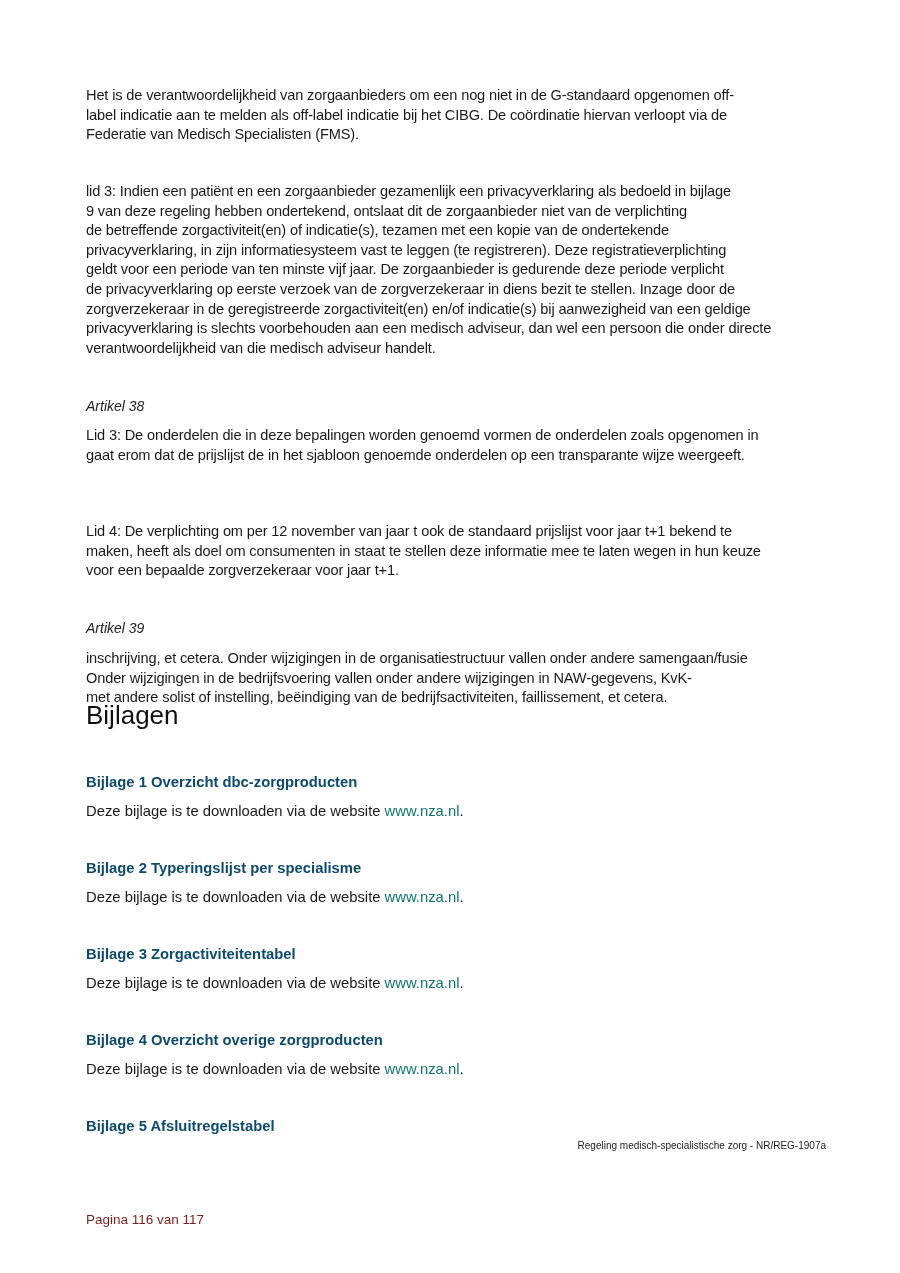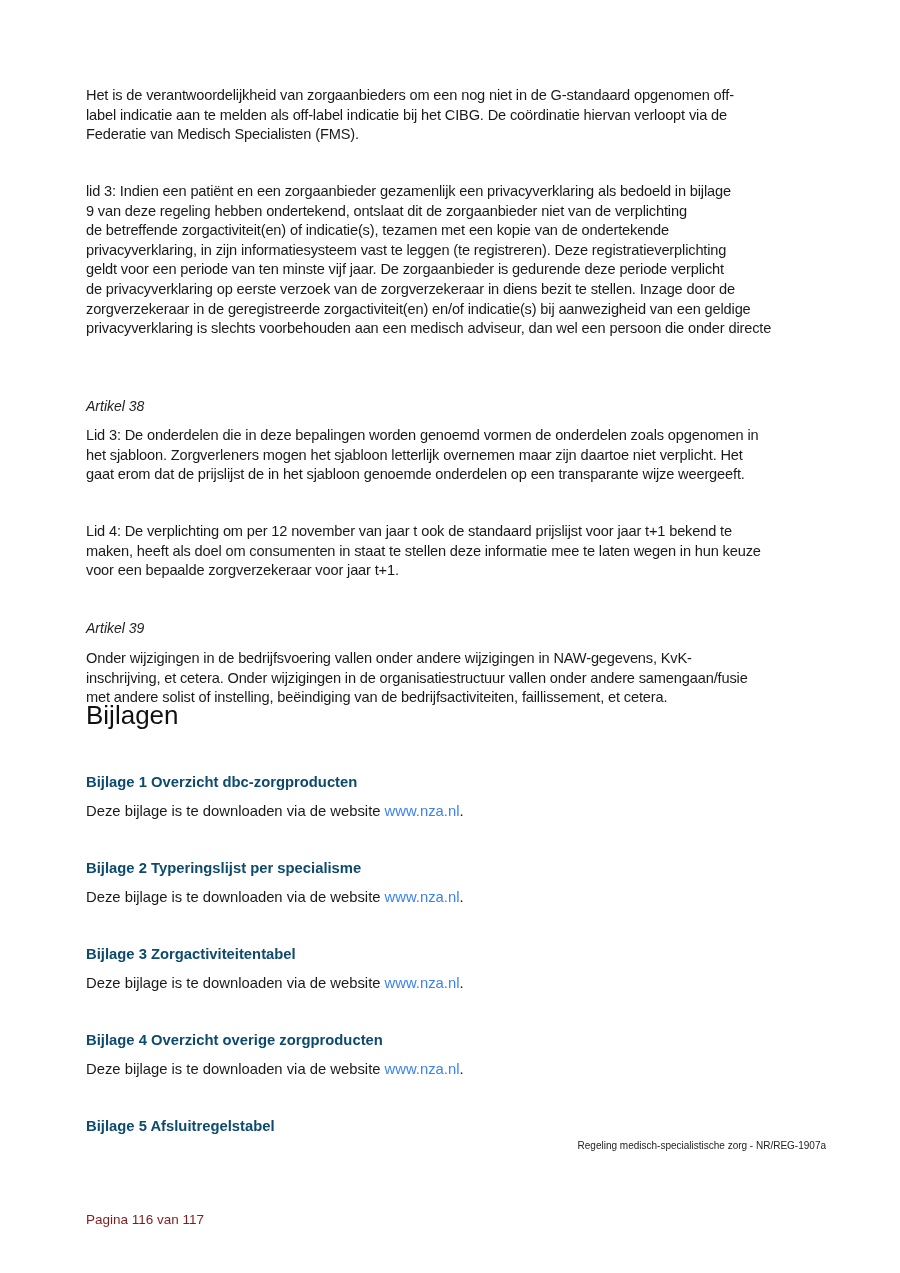--- a/index.html
+++ b/index.html
@@ -5,21 +5,21 @@
     html, body { margin: 0; padding: 0; background: #ffffff; }
     body { width: 900px; height: 1273px; position: relative; overflow: hidden;
            font-family: "Liberation Sans", "DejaVu Sans", sans-serif; color: #1a1a1a; }
     .page { position: absolute; left: 86px; top: 0; width: 740px; }
     .p { position: absolute; left: 0; width: 740px; font-size: 14.6px; line-height: 19.6px; letter-spacing: -0.15px; margin: 0; }
     .p .line { display: block; white-space: nowrap; }
     .art { position: absolute; left: 0; font-style: italic; font-size: 14px; color: #222; margin: 0; }
     .h1 { position: absolute; left: 0; font-size: 26px; font-weight: normal; margin: 0; color: #111; }
     .h3 { position: absolute; left: 0; font-size: 14.8px; font-weight: bold; margin: 0; color: #0c4a6e; }
     .dl { position: absolute; left: 0; font-size: 14.8px; margin: 0; white-space: nowrap; }
-    .dl a { color: #3b82f6; text-decoration: none; }
+    .dl a { color: #0f766e; text-decoration: none; }
     .footer-left { position: absolute; left: 86px; top: 1212px; font-size: 13.5px; color: #7f1d1d; }
     .footer-right { position: absolute; right: 74px; top: 1140px; font-size: 10px; color: #222; }
   </style>
 </head>
 <body>
 
 <div class="page">
 
   <p class="p" style="top:86px;">
     <span class="line">Het is de verantwoordelijkheid van zorgaanbieders om een nog niet in de G-standaard opgenomen off-</span>
@@ -29,41 +29,41 @@
 
   <p class="p" style="top:182px;">
     <span class="line">lid 3: Indien een patiënt en een zorgaanbieder gezamenlijk een privacyverklaring als bedoeld in bijlage</span>
     <span class="line">9 van deze regeling hebben ondertekend, ontslaat dit de zorgaanbieder niet van de verplichting</span>
     <span class="line">de betreffende zorgactiviteit(en) of indicatie(s), tezamen met een kopie van de ondertekende</span>
     <span class="line">privacyverklaring, in zijn informatiesysteem vast te leggen (te registreren). Deze registratieverplichting</span>
     <span class="line">geldt voor een periode van ten minste vijf jaar. De zorgaanbieder is gedurende deze periode verplicht</span>
     <span class="line">de privacyverklaring op eerste verzoek van de zorgverzekeraar in diens bezit te stellen. Inzage door de</span>
     <span class="line">zorgverzekeraar in de geregistreerde zorgactiviteit(en) en/of indicatie(s) bij aanwezigheid van een geldige</span>
     <span class="line">privacyverklaring is slechts voorbehouden aan een medisch adviseur, dan wel een persoon die onder directe</span>
+    <span class="line">verantwoordelijkheid van die medisch adviseur handelt.</span>
   </p>
 
   <p class="art" style="top:398px;">Artikel 38</p>
 
   <p class="p" style="top:426px;">
     <span class="line">Lid 3: De onderdelen die in deze bepalingen worden genoemd vormen de onderdelen zoals opgenomen in</span>
-    <span class="line">het sjabloon. Zorgverleners mogen het sjabloon letterlijk overnemen maar zijn daartoe niet verplicht. Het</span>
     <span class="line">gaat erom dat de prijslijst de in het sjabloon genoemde onderdelen op een transparante wijze weergeeft.</span>
   </p>
 
   <p class="p" style="top:522px;">
     <span class="line">Lid 4: De verplichting om per 12 november van jaar t ook de standaard prijslijst voor jaar t+1 bekend te</span>
     <span class="line">maken, heeft als doel om consumenten in staat te stellen deze informatie mee te laten wegen in hun keuze</span>
     <span class="line">voor een bepaalde zorgverzekeraar voor jaar t+1.</span>
   </p>
 
   <p class="art" style="top:620px;">Artikel 39</p>
 
   <p class="p" style="top:649px;">
+    <span class="line">inschrijving, et cetera. Onder wijzigingen in de organisatiestructuur vallen onder andere samengaan/fusie</span>
     <span class="line">Onder wijzigingen in de bedrijfsvoering vallen onder andere wijzigingen in NAW-gegevens, KvK-</span>
-    <span class="line">inschrijving, et cetera. Onder wijzigingen in de organisatiestructuur vallen onder andere samengaan/fusie</span>
     <span class="line">met andere solist of instelling, beëindiging van de bedrijfsactiviteiten, faillissement, et cetera.</span>
   </p>
 
   <h1 class="h1" style="top:700px;text-align:center;">Bijlagen</h1>
 
   <h3 class="h3" style="top:774px;">Bijlage 1 Overzicht dbc-zorgproducten</h3>
   <p class="dl" style="top:803px;">
     <span>Deze bijlage is te downloaden via de website </span><a>www.nza.nl</a><span>.</span>
   </p>
 

